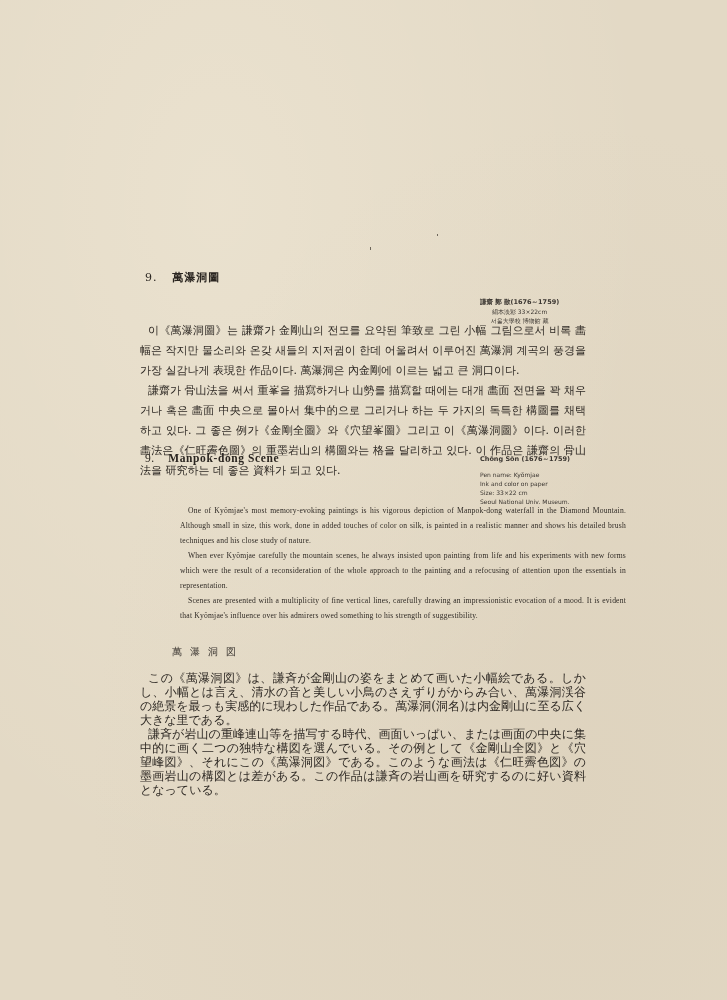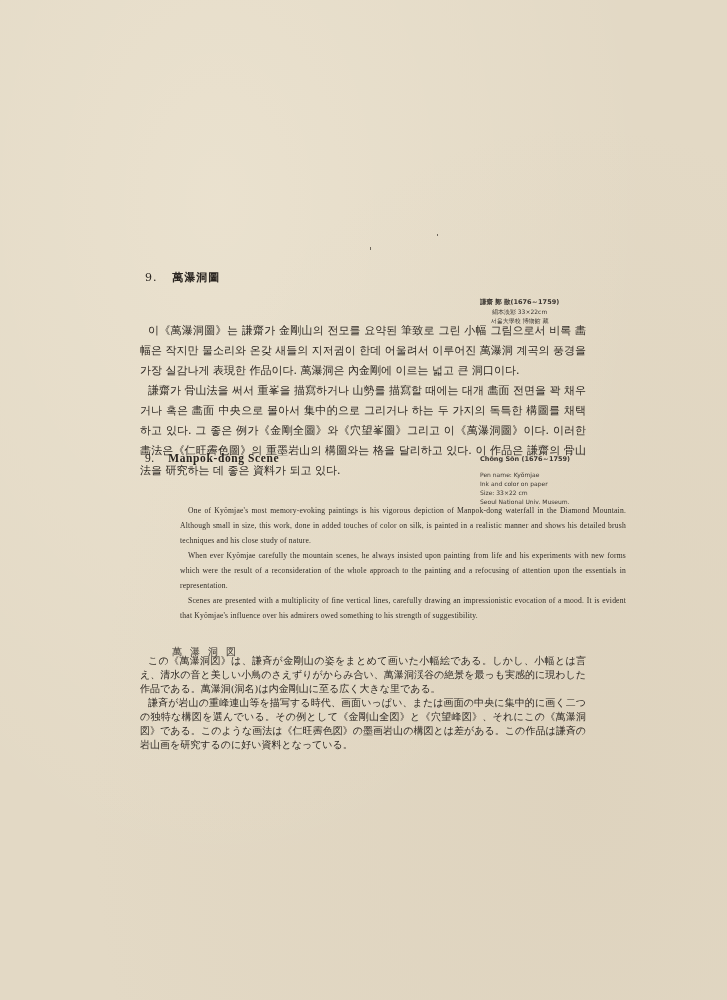--- a/index.html
+++ b/index.html
@@ -122,18 +122,18 @@
   </div>
 
   <div class="body-text en-text" style="left:140px; top:503px; width:446px;">
     <p>One of Kyŏmjae's most memory-evoking paintings is his vigorous depiction of Manpok-dong waterfall in the Diamond Mountain. Although small in size, this work, done in added touches of color on silk, is painted in a realistic manner and shows his detailed brush techniques and his close study of nature.</p>
     <p>When ever Kyŏmjae carefully the mountain scenes, he always insisted upon painting from life and his experiments with new forms which were the result of a reconsideration of the whole approach to the painting and a refocusing of attention upon the essentials in representation.</p>
     <p>Scenes are presented with a multiplicity of fine vertical lines, carefully drawing an impressionistic evocation of a mood. It is evident that Kyŏmjae's influence over his admirers owed something to his strength of suggestibility.</p>
   </div>
 
   <div class="jp-title" style="left:172px; top:633px;margin-top:12px;">萬瀑洞図</div>
 
-  <div class="body-text" style="left:140px; top:654px; width:446px; font-size:10px; line-height:14px;">
+  <div class="body-text" style="left:140px; top:671px; width:446px; font-size:12px; line-height:14px;">
     <p>この《萬瀑洞図》は、謙斉が金剛山の姿をまとめて画いた小幅絵である。しかし、小幅とは言え、清水の音と美しい小鳥のさえずりがからみ合い、萬瀑洞渓谷の絶景を最っも実感的に現わした作品である。萬瀑洞(洞名)は内金剛山に至る広く大きな里である。</p>
     <p>謙斉が岩山の重峰連山等を描写する時代、画面いっぱい、または画面の中央に集中的に画く二つの独特な構図を選んでいる。その例として《金剛山全図》と《穴望峰図》、それにこの《萬瀑洞図》である。このような画法は《仁旺霽色図》の墨画岩山の構図とは差がある。この作品は謙斉の岩山画を研究するのに好い資料となっている。</p>
   </div>
 
 </div>
 
 </body></html>

